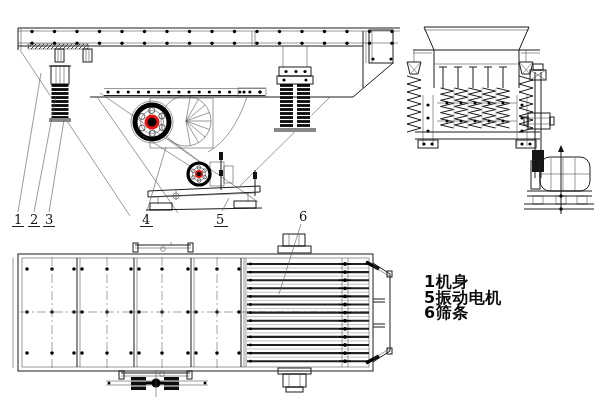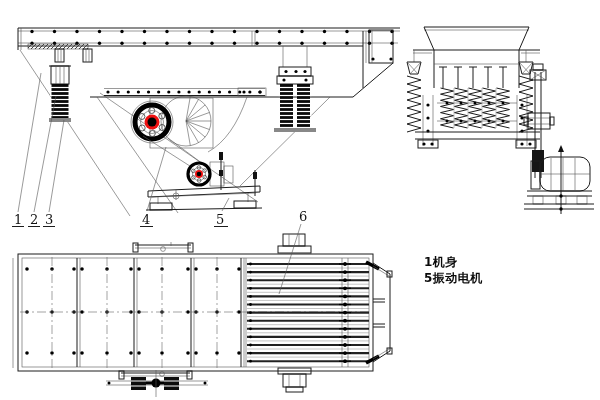--- a/index.html
+++ b/index.html
@@ -5,22 +5,22 @@
   html,body{margin:0;padding:0;background:#fff;}
   #stage{position:relative;width:600px;height:400px;background:#fff;overflow:hidden;
          font-family:"DejaVu Sans",sans-serif;}
   svg{position:absolute;left:0;top:0;}
   
   .t{stroke:#555;stroke-width:.6;fill:none}
   .m{stroke:#1c1c1c;stroke-width:1;fill:none}
   .cl{stroke:#666;stroke-width:.6;stroke-dasharray:9 3 2 3;fill:none}
   .dot{fill:#000;stroke:none}
   text.callout{font-family:"DejaVu Serif",serif;font-size:13px;fill:#111}
-  #legend{position:absolute;left:424px;top:255px;color:#0a0a0a;
-          font-size:12px;line-height:15.5px;font-weight:600;letter-spacing:.5px;}
+  #legend{position:absolute;left:424px;top:274px;color:#0a0a0a;
+          font-size:16px;line-height:15.5px;font-weight:600;letter-spacing:.5px;}
   #legend div{white-space:nowrap}
 </style>
 </head>
 <body>
 
 <div id="stage">
 <svg width="600" height="400" viewBox="0 0 600 400">
   <defs>
     <pattern id="hatch" width="4" height="4" patternUnits="userSpaceOnUse">
       <path d="M0,4 L4,0" stroke="#444" stroke-width="1"></path>
@@ -611,14 +611,15 @@
 
   <g>
     <line class="t" x1="301" y1="224" x2="279" y2="294"></line>
     <text class="callout" x="299" y="221">6</text>
   </g>
 </svg>
 
 <div id="legend">
   <div>1机身</div>
   <div>5振动电机</div>
+  <div>6筛条</div>
 </div>
 </div>
 
 </body></html>

